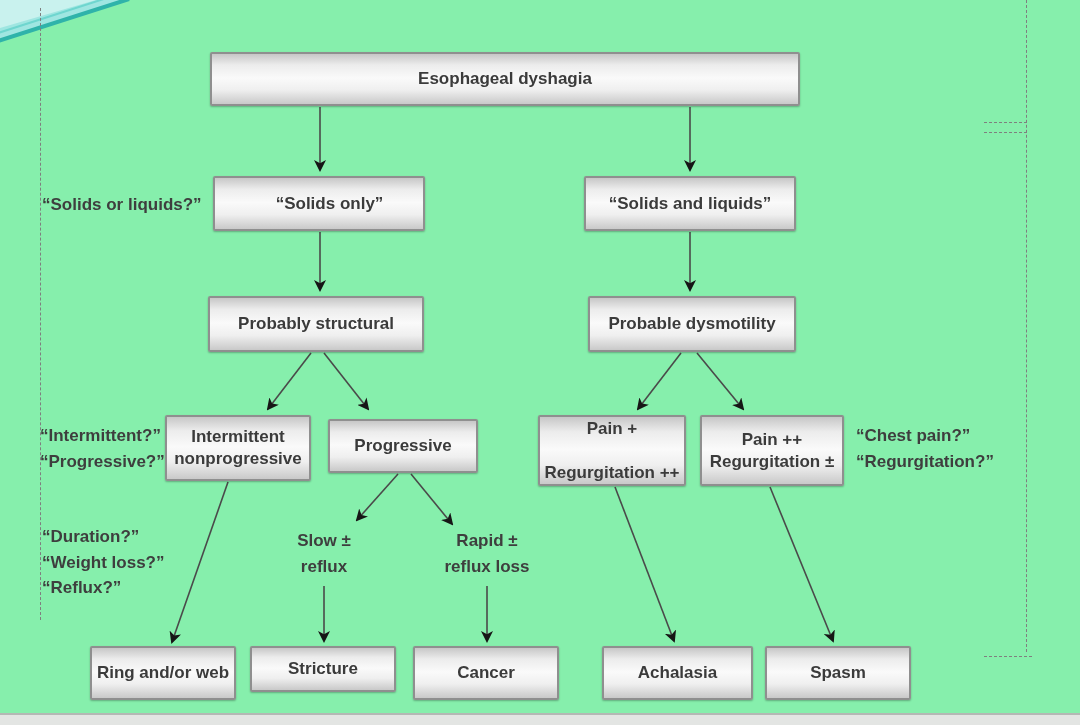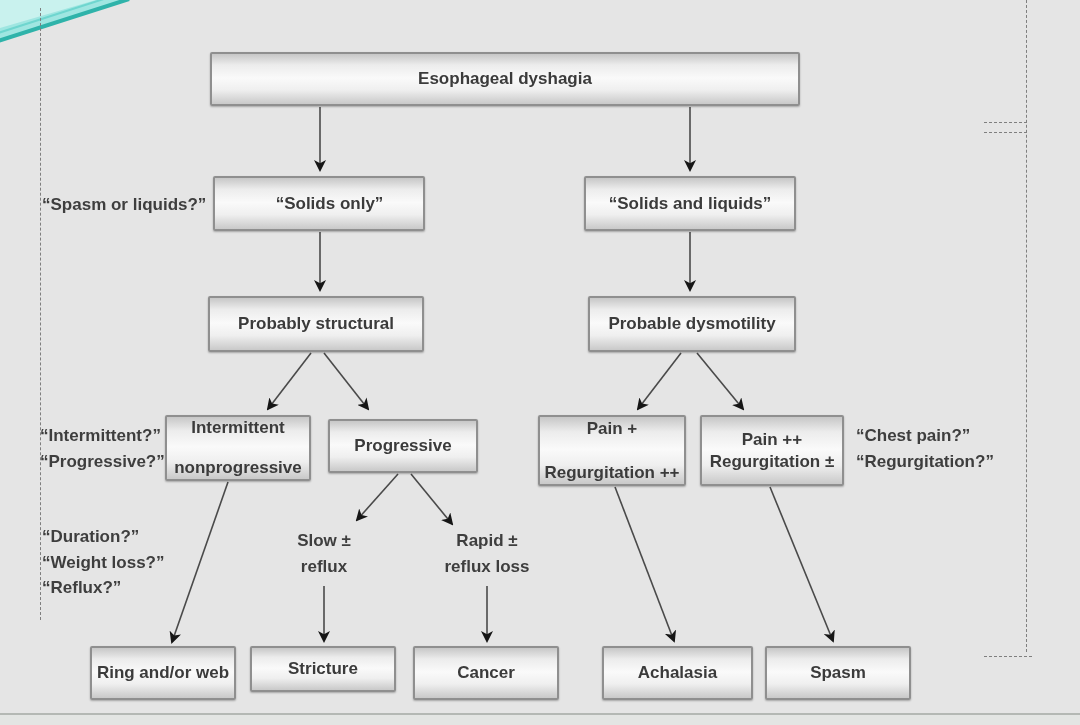--- a/index.html
+++ b/index.html
@@ -1,18 +1,18 @@
 <!DOCTYPE html>
 <html><head>
 <meta charset="utf-8">
 <style>
   html,body{margin:0;padding:0;background:#ffffff;}
   .stage{
     position:relative;width:1080px;height:725px;overflow:hidden;
-    background:#e5e5e5;
+    background:#86efac;
     font-family:"Liberation Sans","DejaVu Sans",sans-serif;
   }
   
   .dash-v{position:absolute;width:0;border-left:1px dashed #7f7f7f;}
   .dash-h{position:absolute;height:0;border-top:1px dashed #7f7f7f;}
   
   .node{
     position:absolute;box-sizing:border-box;
     display:flex;flex-direction:column;align-items:center;justify-content:center;
     background:linear-gradient(180deg,#c7c7c7 0%,#ececec 22%,#fafafa 48%,#efefef 72%,#c9c9c9 100%);
@@ -78,21 +78,21 @@
   <div class="node" style="left:210px;top:52px;width:590px;height:54px;">Esophageal dyshagia</div>
 
   <div class="node" style="left:213px;top:176px;width:212px;height:55px;padding-left:21px;">“Solids only”</div>
 
   <div class="node" style="left:584px;top:176px;width:212px;height:55px;">“Solids and liquids”</div>
 
   <div class="node" style="left:208px;top:296px;width:216px;height:56px;">Probably structural</div>
 
   <div class="node" style="left:588px;top:296px;width:208px;height:56px;">Probable dysmotility</div>
 
-  <div class="node" style="left:165px;top:415px;width:146px;height:66px;justify-content:space-between;">
+  <div class="node" style="left:165px;top:415px;width:146px;height:66px;">
     <span>Intermittent</span>
     <span>nonprogressive</span>
   </div>
 
   <div class="node" style="left:328px;top:419px;width:150px;height:54px;">Progressive</div>
 
   <div class="node" style="left:538px;top:415px;width:148px;height:71px;gap:22px;">
     <span>Pain +</span>
     <span>Regurgitation ++</span>
   </div>
@@ -105,21 +105,21 @@
   <div class="node" style="left:90px;top:646px;width:146px;height:54px;">Ring and/or web</div>
 
   <div class="node" style="left:250px;top:646px;width:146px;height:46px;">Stricture</div>
 
   <div class="node" style="left:413px;top:646px;width:146px;height:54px;">Cancer</div>
 
   <div class="node" style="left:602px;top:646px;width:151px;height:54px;">Achalasia</div>
 
   <div class="node" style="left:765px;top:646px;width:146px;height:54px;">Spasm</div>
 
-  <div class="ann" style="left:42px;top:192px;">“Spasm or liquids?”</div>
+  <div class="ann" style="left:42px;top:192px;">“Solids or liquids?”</div>
 
   <div class="ann" style="left:40px;top:423px;">
     <div>“Intermittent?”</div>
     <div>“Progressive?”</div>
   </div>
 
   <div class="ann" style="left:856px;top:423px;">
     <div>“Chest pain?”</div>
     <div>“Regurgitation?”</div>
   </div>

